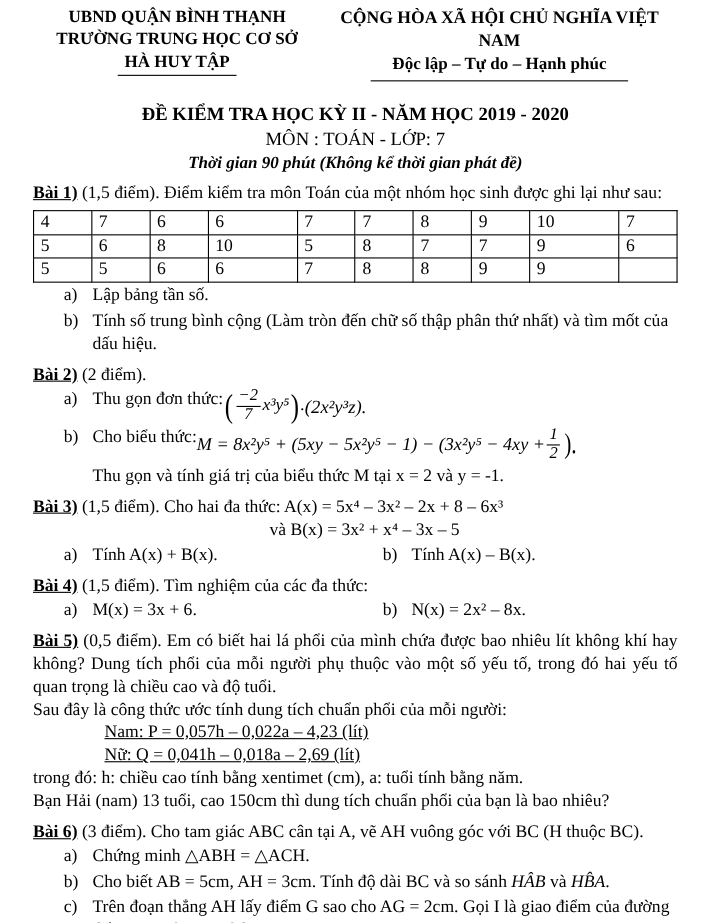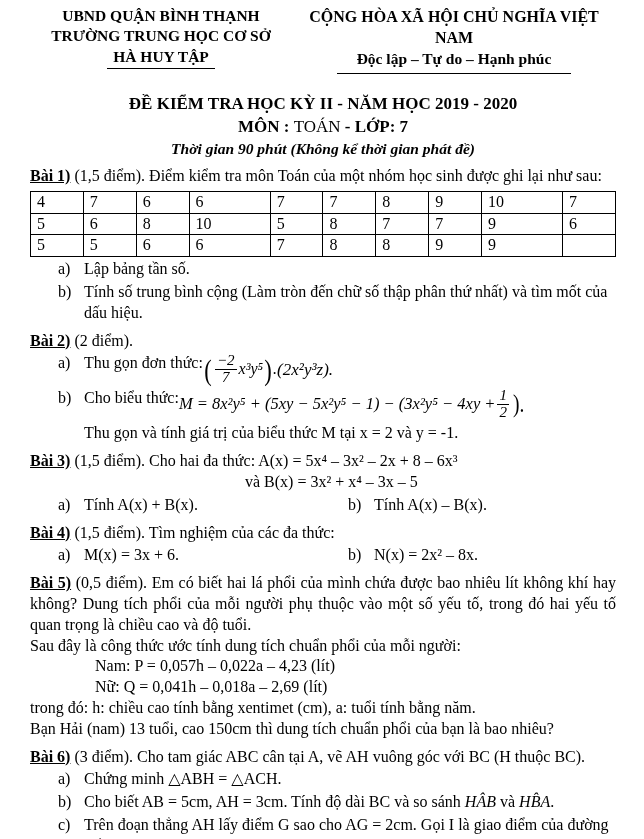--- a/index.html
+++ b/index.html
@@ -15,21 +15,21 @@
   
   .header { display: flex; }
   .h-left { width: 262px; text-align: center; font-weight: bold; font-size: 15.5px; line-height: 1.32; }
   .h-right { flex: 1; text-align: center; font-weight: bold; line-height: 1.32; }
   .h-right .nation { font-size: 16px; }
   .school-underline { display: inline-block; border-bottom: 1.5px solid #000; padding: 0 6px 1px 6px; }
   .motto { display: inline-block; border-bottom: 1.5px solid #000; padding: 0 20px 3px 20px; font-size: 15.5px; }
 
   .doc-title { text-align: center; font-weight: bold; font-size: 17px; margin-top: 19px; }
   .doc-subject { text-align: center; font-size: 17px; margin-top: 1px; }
-  .doc-subject .b { font-weight: bold; }
+  .doc-subject .b { font-weight: normal; }
   .doc-duration { text-align: center; font-style: italic; font-weight: bold; font-size: 15.5px; margin-top: 1px; }
 
   
   .exercise { margin-top: 7px; }
   .ex-label { font-weight: bold; text-decoration: underline; }
   .ex-head { }
 
   table.scores { border-collapse: collapse; width: 100%; margin-top: 4px; }
   table.scores td { border: 1px solid #000; height: 21px; padding: 0 0 0 6px; font-size: 16px; }
 
@@ -47,21 +47,21 @@
 
   
   .formula { font-style: italic; display: inline-flex; align-items: center; }
   .frac { display: inline-flex; flex-direction: column; align-items: center; line-height: 1.05; font-size: 15px; margin: 0 2px; vertical-align: middle; }
   .frac .fnum { border-bottom: 1.2px solid #000; padding: 0 2px 0 2px; }
   .paren-big { font-size: 30px; font-weight: 300; font-style: normal; line-height: 1; transform: scaleX(0.75); }
   .mrow { display: inline-flex; align-items: flex-start; }
   .m-italic { font-style: italic; }
 
   .justify { text-align: justify; }
-  .formula-line { margin-left: 65px; }
+  .formula-line { margin-left: 65px; text-decoration: underline; }
 </style>
 </head>
 <body>
 
 <div class="page">
 
   <div class="header">
     <div class="h-left">
       <div>UBND QUẬN BÌNH THẠNH</div>
       <div>TRƯỜNG TRUNG HỌC CƠ SỞ</div>

